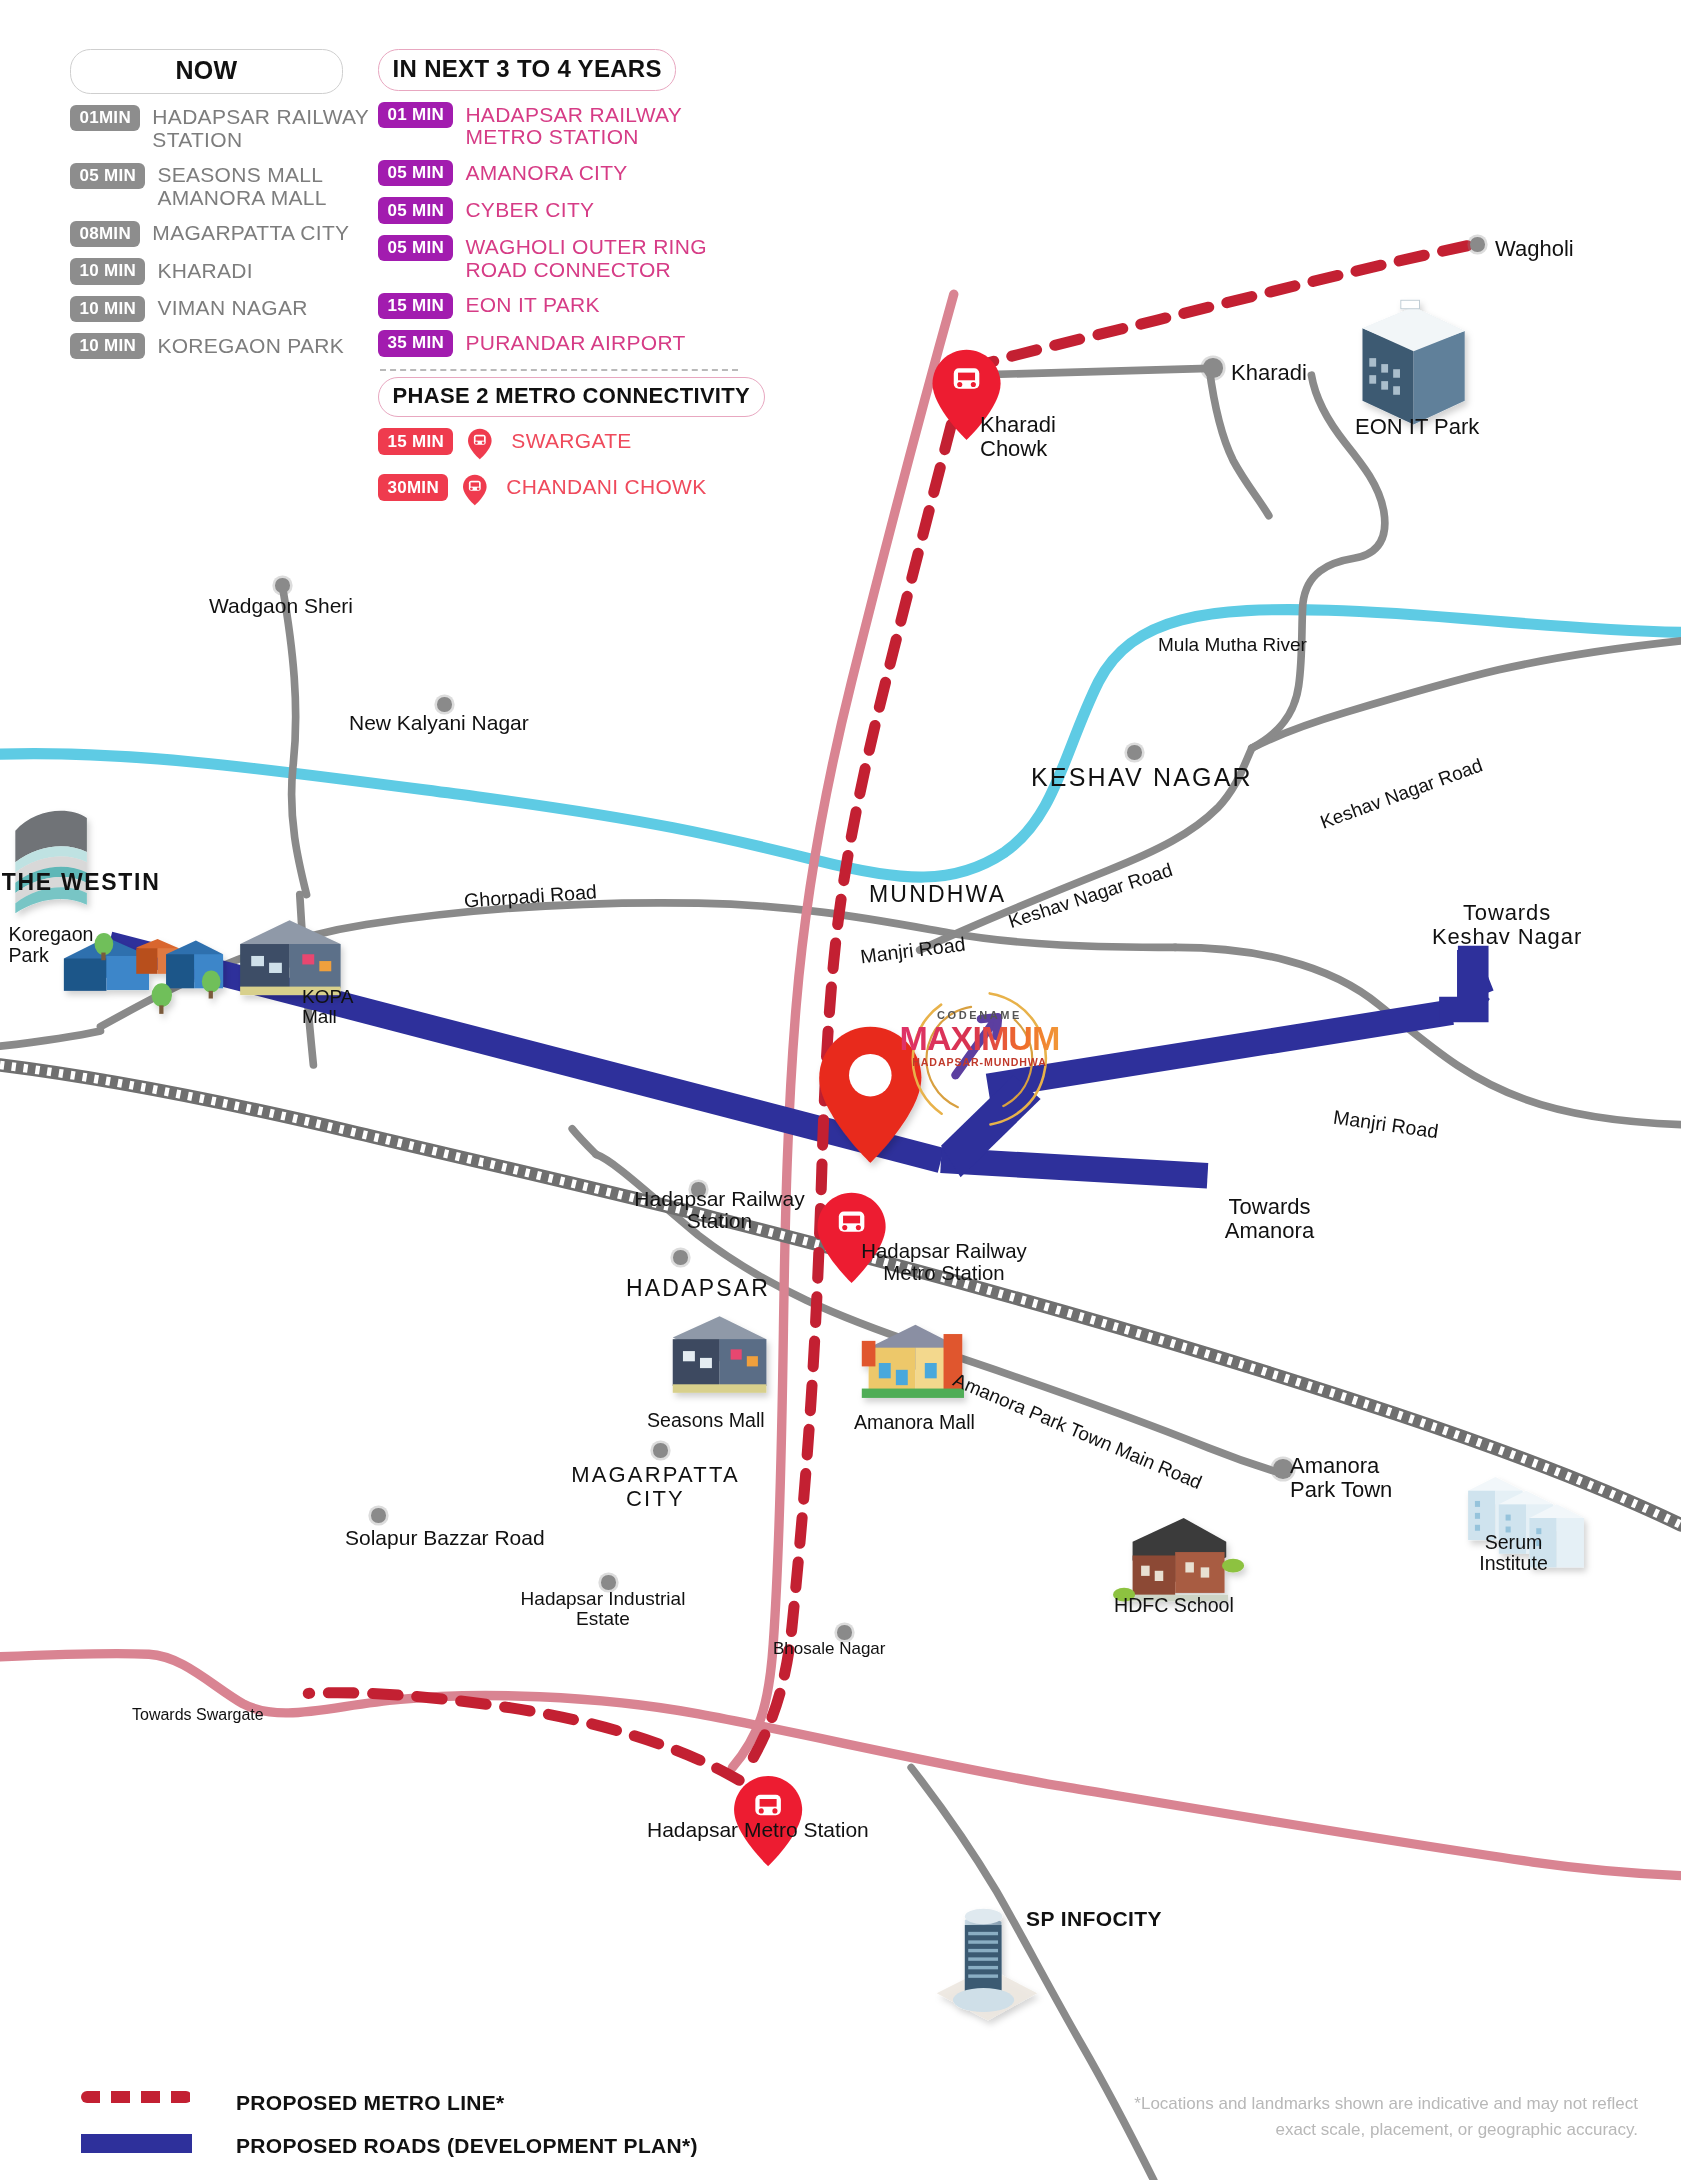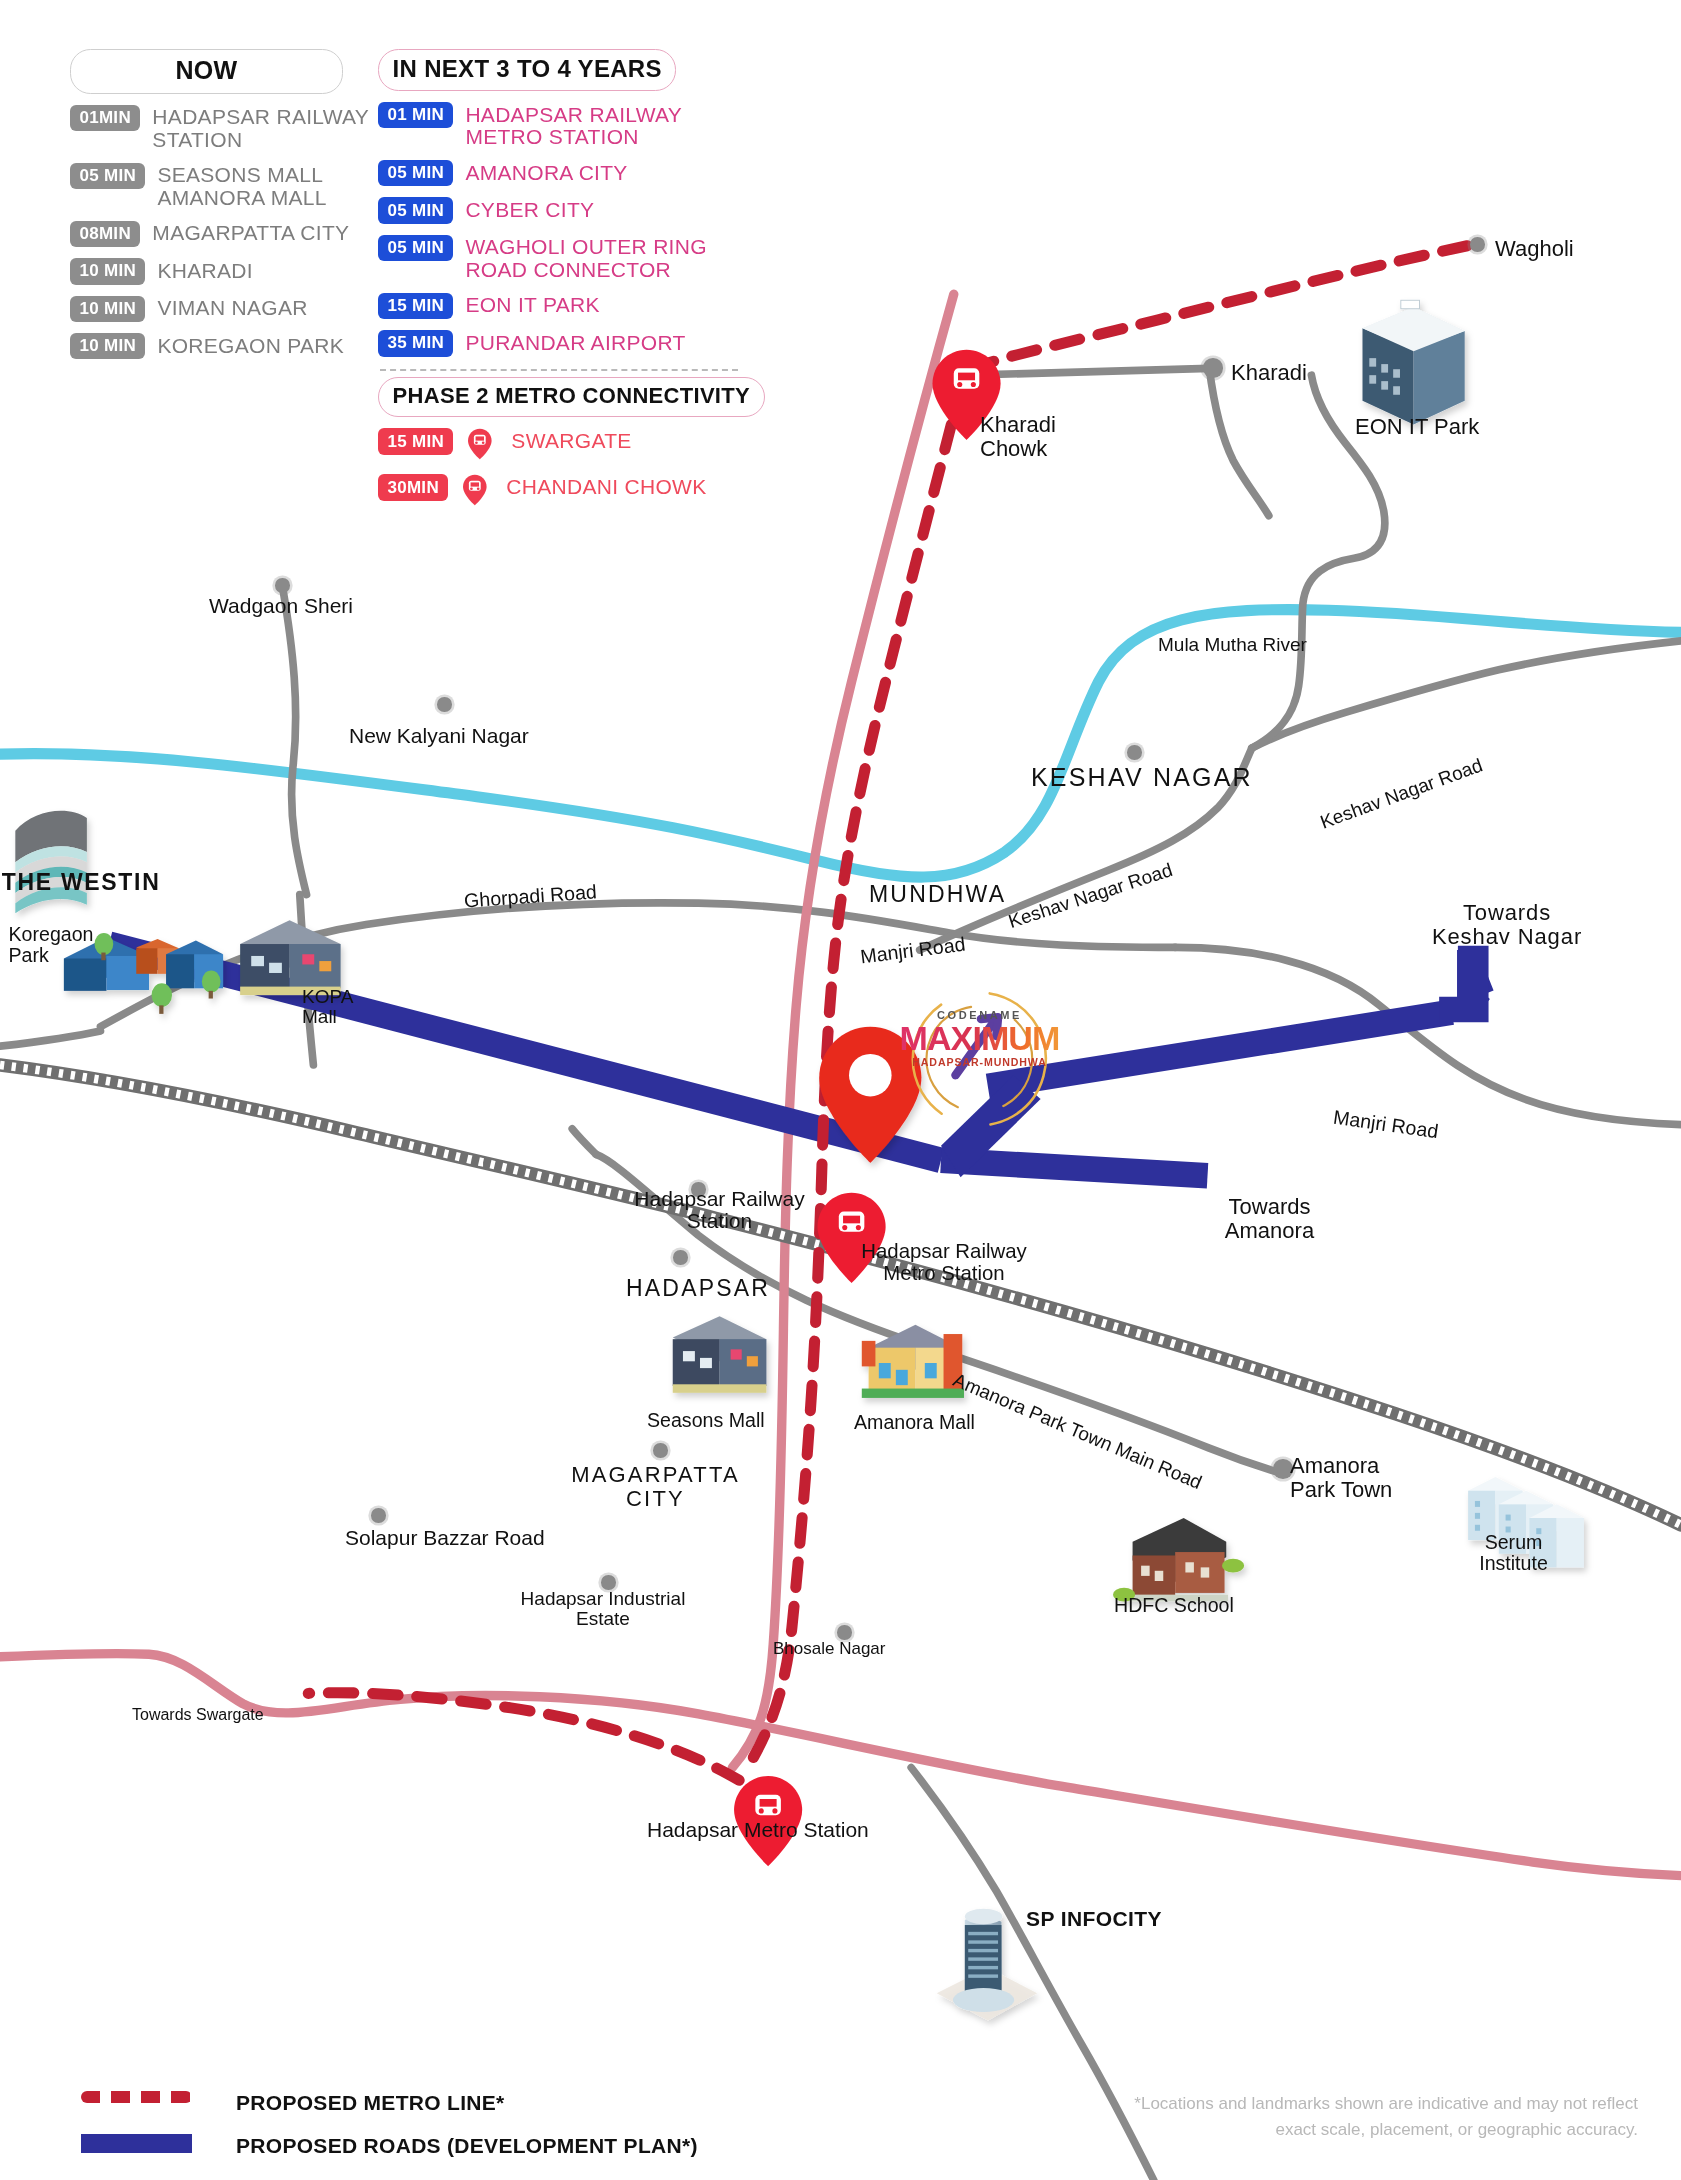--- a/index.html
+++ b/index.html
@@ -20,21 +20,21 @@
   }
   .panel-title.now{ width:273px; font-size:25px; border-color:#cfcfcf; }
   .panel-title.pink{ border-color:#e8a7c0; font-size:24px; padding:5.1px 13.6px 6.8px; }
   .row{ display:flex; align-items:flex-start; margin-top:11px; }
   .chip{
     flex:0 0 auto; color:#fff; font-size:17px; font-weight:bold;
     border-radius:6px; padding:4.3px 9.4px 5.1px; letter-spacing:0.3px;
     min-width:68px; text-align:center; line-height:1;
   }
   .chip.grey{ background:#8d8d8d; }
-  .chip.pink{ background:#1d4ed8; }
+  .chip.pink{ background:#a21caf; }
   .chip.red{ background:#ef3b4e; }
   .row-label{
     margin-left:12px; font-size:21px; line-height:1.08; letter-spacing:0.3px;
     padding-top:1.7px; white-space:pre-line;
   }
   .row-label.grey{ color:#7d7d7d; }
   .row-label.pink{ color:#d63c86; }
   .row-label.red{ color:#ef4a5c; }
   .pin-inline{ margin-left:13.6px; margin-right:6.8px; flex:0 0 auto; }
   .dashed-sep{
@@ -377,21 +377,21 @@
   <div class="dot" style="left:371px;top:1508px;"></div>
   <div class="dot" style="left:601px;top:1575px;"></div>
   <div class="dot" style="left:837px;top:1625px;"></div>
   <div class="dot big" style="left:1273px;top:1459px;"></div>
 
   <div class="lbl place" style="left:1495px;top:237px;font-size:22px;">Wagholi</div>
   <div class="lbl place" style="left:1231px;top:361px;font-size:22px;">Kharadi</div>
   <div class="lbl place" style="left:980px;top:413px;font-size:22px;">Kharadi
 Chowk</div>
   <div class="lbl place" style="left:209px;top:595px;font-size:21px;">Wadgaon Sheri</div>
-  <div class="lbl place" style="left:349px;top:712px;font-size:21px;margin-top:13px;">New Kalyani Nagar</div>
+  <div class="lbl place" style="left:349px;top:712px;font-size:21px;">New Kalyani Nagar</div>
   <div class="lbl placebig" style="left:1031px;top:764px;font-size:25px;">KESHAV NAGAR</div>
   <div class="lbl placebig" style="left:869px;top:882px;">MUNDHWA</div>
   <div class="lbl placebig" style="left:626px;top:1276px;">HADAPSAR</div>
   <div class="lbl placebig center" style="left:562px;top:1463px;font-size:22px;width:187px;">MAGARPATTA
 CITY</div>
   <div class="lbl place" style="left:345px;top:1527px;font-size:21px;">Solapur Bazzar Road</div>
   <div class="lbl place center" style="left:518px;top:1589px;font-size:19px;width:170px;">Hadapsar Industrial
 Estate</div>
   <div class="lbl place" style="left:773px;top:1640px;font-size:17px;">Bhosale Nagar</div>
   <div class="lbl place" style="left:1290px;top:1454px;font-size:22px;">Amanora

